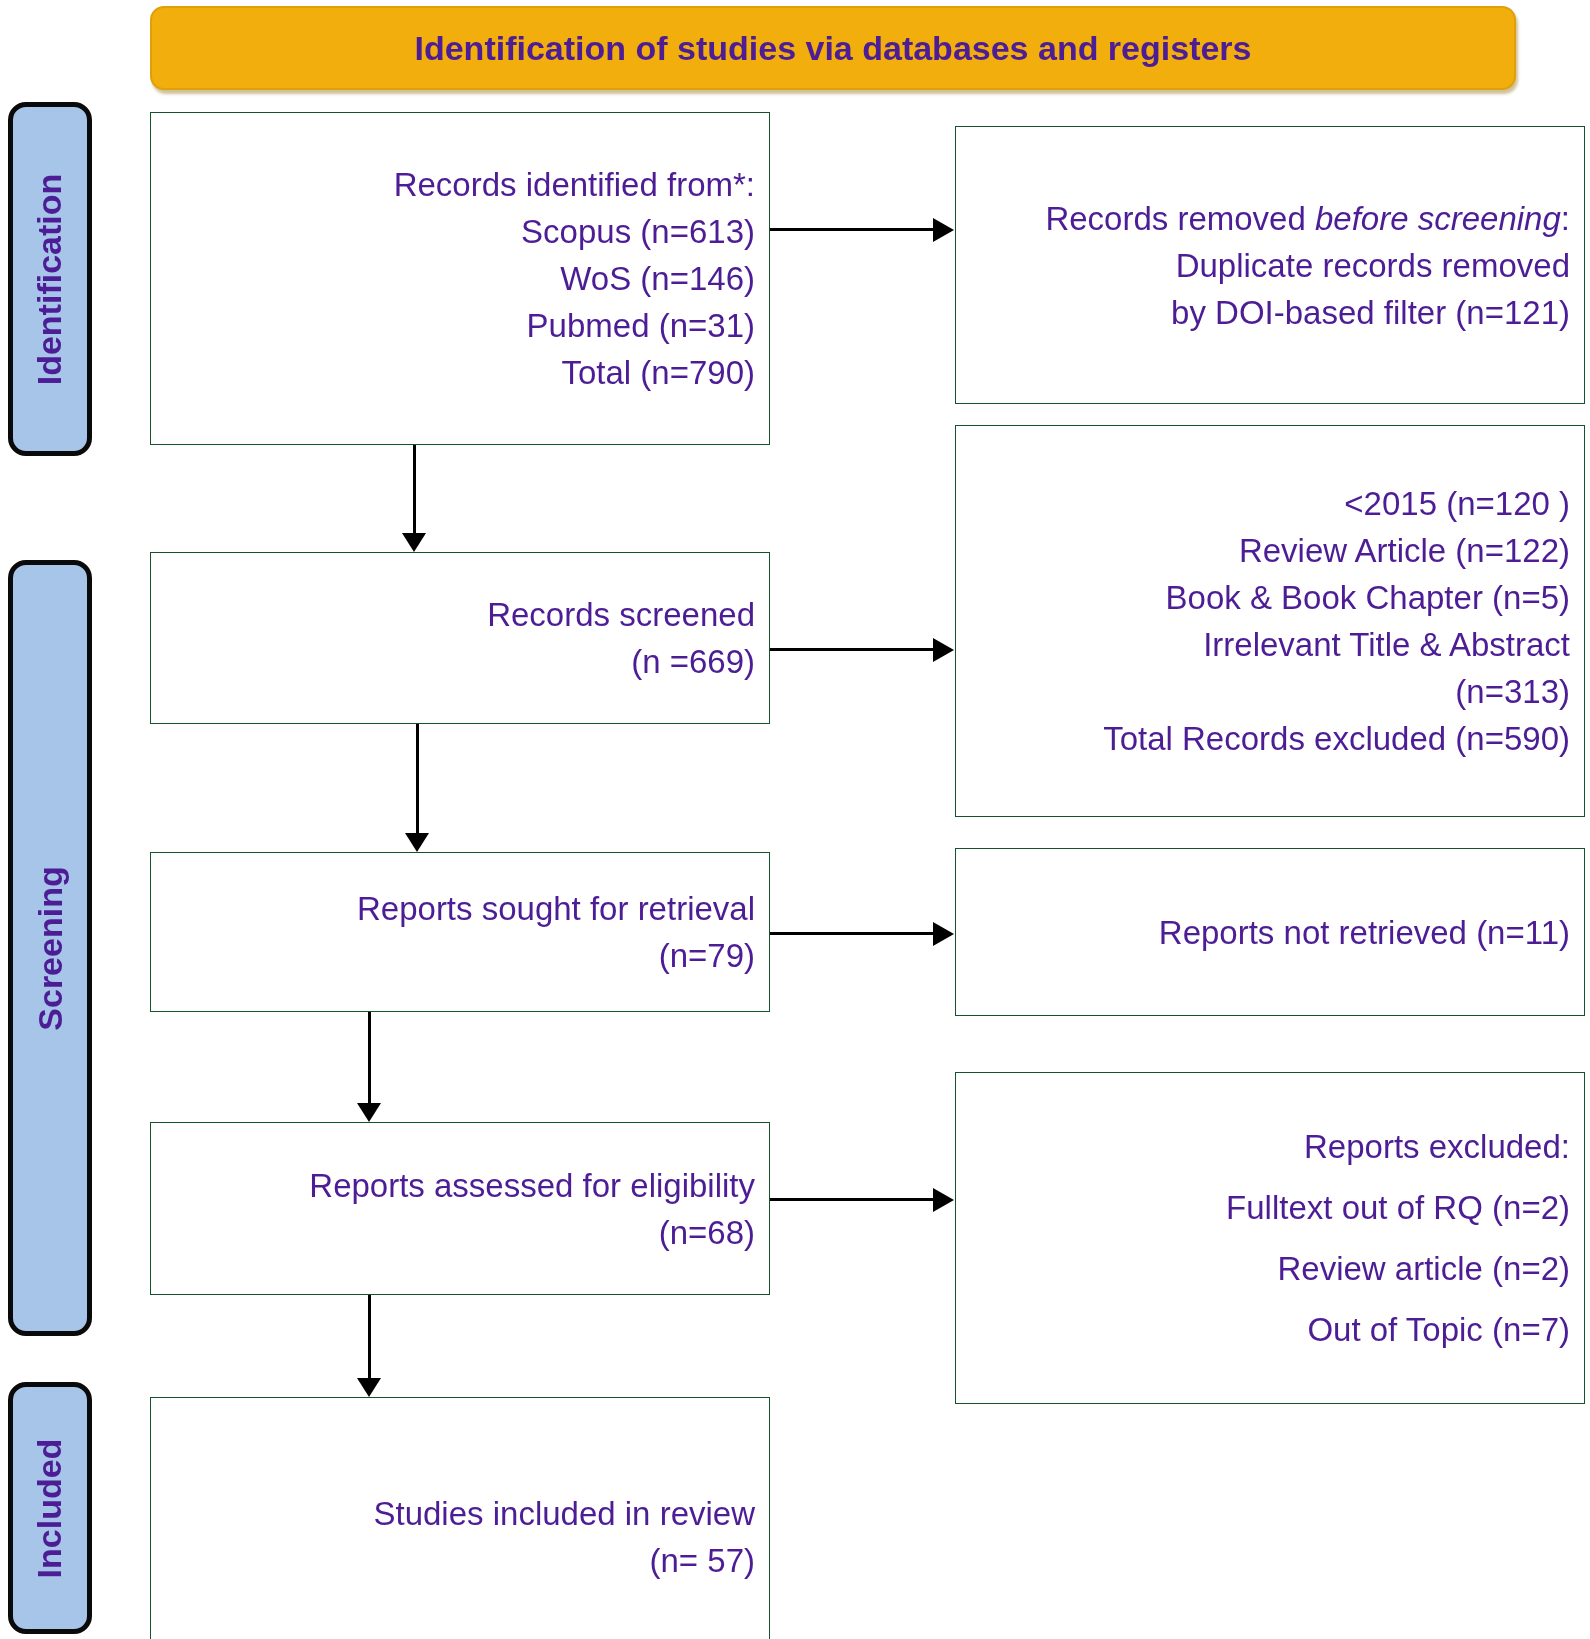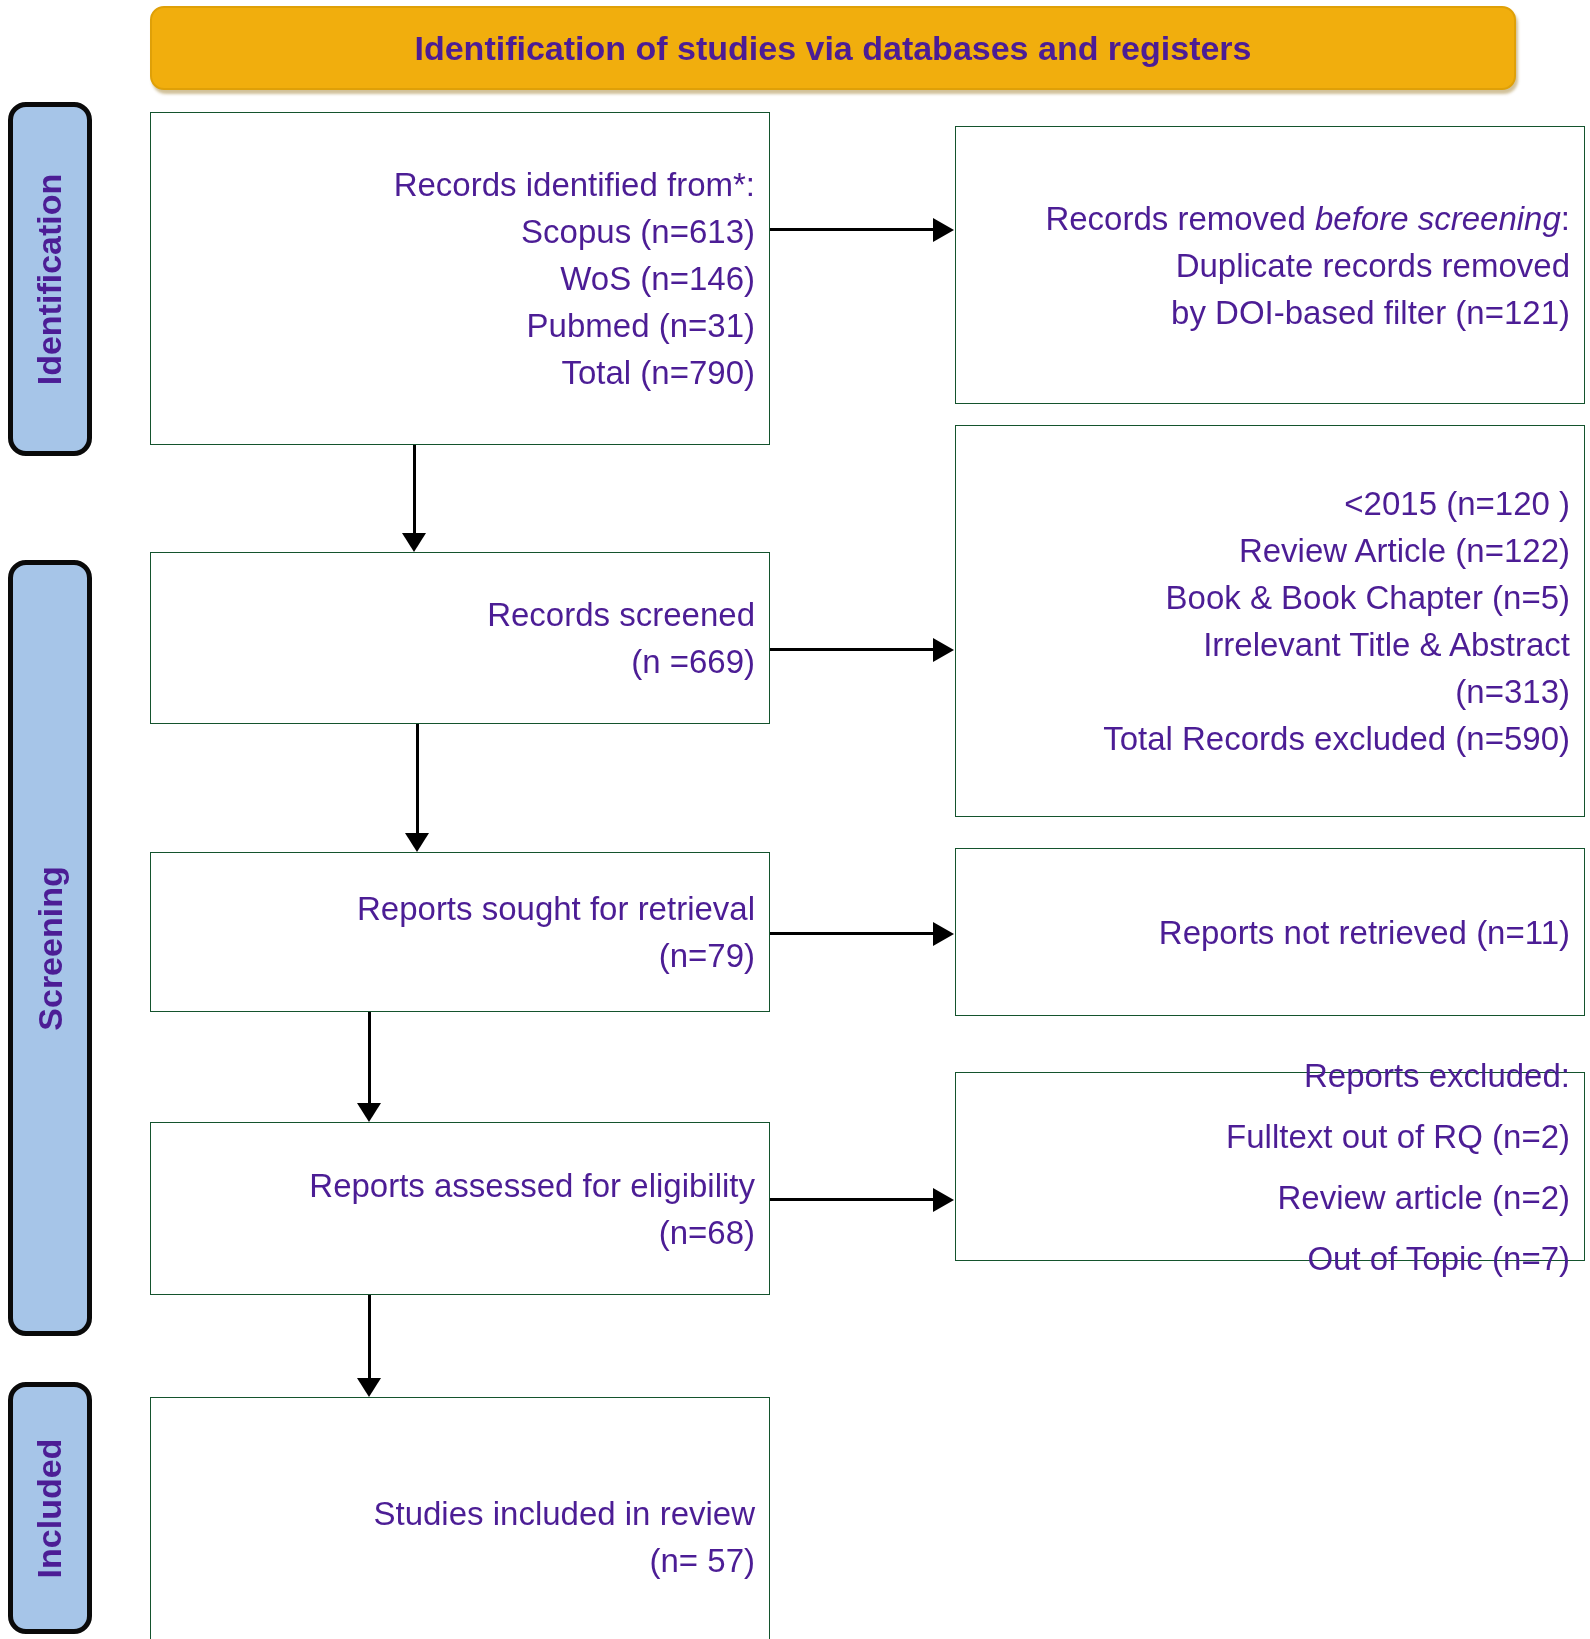--- a/index.html
+++ b/index.html
@@ -42,21 +42,21 @@
   .col-left  { left:150px; width:620px; }
   .col-right { left:955px; width:630px; }
   #box-identified { top:112px;  height:333px; }
   #box-screened   { top:552px;  height:172px; }
   #box-sought     { top:852px;  height:160px; }
   #box-assessed   { top:1122px; height:173px; }
   #box-included   { top:1397px; height:280px; }
   #box-removed        { top:126px;  height:278px; }
   #box-excl-records   { top:425px;  height:392px; }
   #box-not-retrieved  { top:848px;  height:168px; }
-  #box-excl-reports   { top:1072px; height:189px;gap:14px; }
+  #box-excl-reports   { top:1072px; height:332px;gap:14px; }
   .indent { padding-left:62px; }
   .italic { font-style:italic; }
   .tl { display:block; }
   
   .shaft-v { position:absolute; width:3px; background:#000; }
   .shaft-h { position:absolute; height:3px; background:#000; }
   .head-down {
     position:absolute; width:0; height:0;
     border-left:12px solid transparent; border-right:12px solid transparent;
     border-top:19px solid #000;

